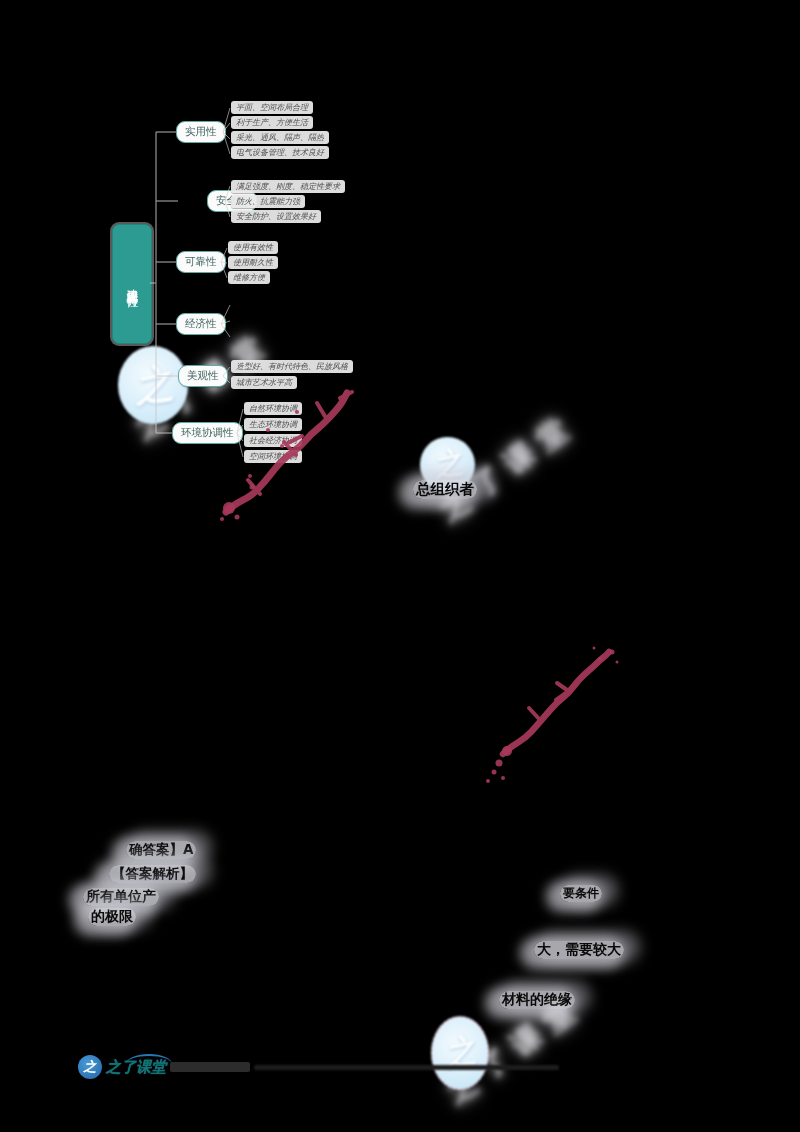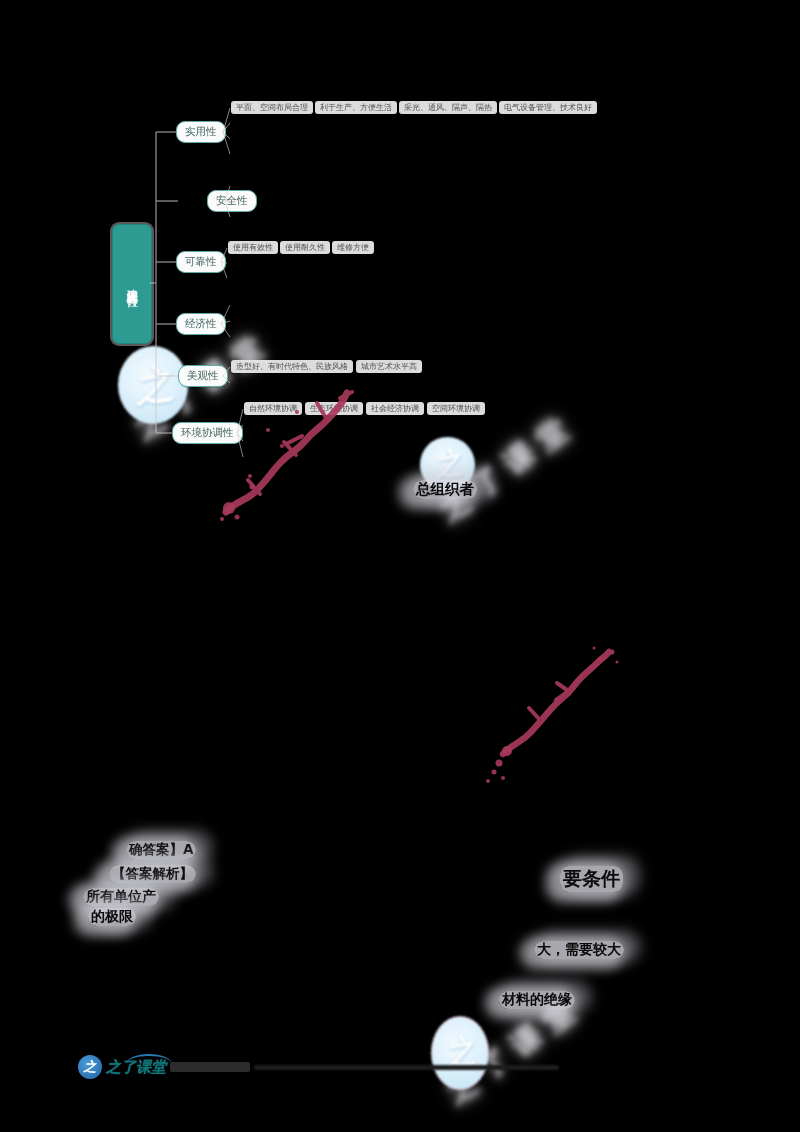--- a/index.html
+++ b/index.html
@@ -44,21 +44,21 @@
   }
   .branch-node{
     position:absolute;width:max-content;
     background:#fbfbfb;border:1.5px solid #5AABA3;border-radius:9px;
     padding:3px 8px;font-size:10.5px;color:#3F635E;
     box-shadow:1px 1px 2px rgba(0,0,0,0.25);
   }
   .bn1{left:176px;top:121px;} .bn2{left:178px;top:190px;margin-left:29px;}
   .bn3{left:176px;top:251px;} .bn4{left:176px;top:313px;}
   .bn5{left:178px;top:365px;} .bn6{left:172px;top:422px;}
-  .leaf-stack{position:absolute;display:flex;flex-direction:row;gap:2px;}
+  .leaf-stack{position:absolute;display:flex;flex-direction:column;gap:2px;font-style:italic;}
   .ls1{left:231px;top:101px;} .ls2{left:231px;top:180px;}
   .ls3{left:228px;top:241px;} .ls4{left:231px;top:298px;gap:3px;}
   .ls5{left:231px;top:360px;gap:3px;} .ls6{left:244px;top:402px;gap:3px;}
   .leaf{
     width:fit-content;background:rgba(232,232,232,0.95);border-radius:3px;
     padding:2px 5px;font-size:8px;line-height:9px;color:#4F4F4F;
     box-shadow:0 1px 1px rgba(0,0,0,0.3);
   }
   .connectors{position:absolute;left:0;top:0;z-index:2;pointer-events:none;}
   
@@ -67,21 +67,21 @@
   .frag{
     position:absolute;z-index:2;color:#0b0b0b;font-weight:700;white-space:nowrap;
     background:rgba(214,214,222,0.78);border-radius:9px;padding:0 3px;
     box-shadow:-7px 3px 12px 7px rgba(210,210,218,0.65), 9px -3px 14px 7px rgba(198,198,208,0.45);
   }
   .f1{left:126px;top:841px;font-size:13.5px;}
   .f2{left:109px;top:865px;font-size:13.5px;}
   .f3{left:83px;top:888px;font-size:14px;}
   .f4{left:88px;top:908px;font-size:14px;}
   .f5{left:413px;top:480px;font-size:14.5px;}
-  .f6{left:560px;top:866px;font-size:19px;}
+  .f6{left:560px;top:885px;font-size:12px;}
   .f7{left:534px;top:941px;font-size:14px;}
   .f8{left:463px;top:991px;font-size:14px;margin-left:36px;}
   
   .footer{position:absolute;left:78px;top:1055px;z-index:2;display:flex;align-items:center;gap:4px;}
   .footer .logo-circle{
     width:24px;height:24px;border-radius:50%;
     background:radial-gradient(circle at 40% 35%, #4a9bd8 0%, #2a6fb0 80%);
     display:flex;align-items:center;justify-content:center;
     color:#fff;font-size:13px;font-weight:bold;font-style:italic;
   }
@@ -157,20 +157,26 @@
   <div class="branch-node bn4">经济性</div>
   <div class="branch-node bn5">美观性</div>
   <div class="branch-node bn6">环境协调性</div>
 
   <div class="leaf-stack ls1">
 
   <div class="leaf">平面、空间布局合理</div>
       <div class="leaf">利于生产、方便生活</div>
       <div class="leaf">采光、通风、隔声、隔热</div>
       <div class="leaf">电气设备管理、技术良好</div>
+    </div>
+  <div class="leaf-stack ls2">
+
+  <div class="leaf">满足强度、刚度、稳定性要求</div>
+      <div class="leaf">防火、抗震能力强</div>
+      <div class="leaf">安全防护、设置效果好</div>
     </div>
   <div class="leaf-stack ls3">
 
   <div class="leaf">使用有效性</div>
       <div class="leaf">使用耐久性</div>
       <div class="leaf">维修方便</div>
     </div>
   <div class="leaf-stack ls5">
 
   <div class="leaf">造型好、有时代特色、民族风格</div>

